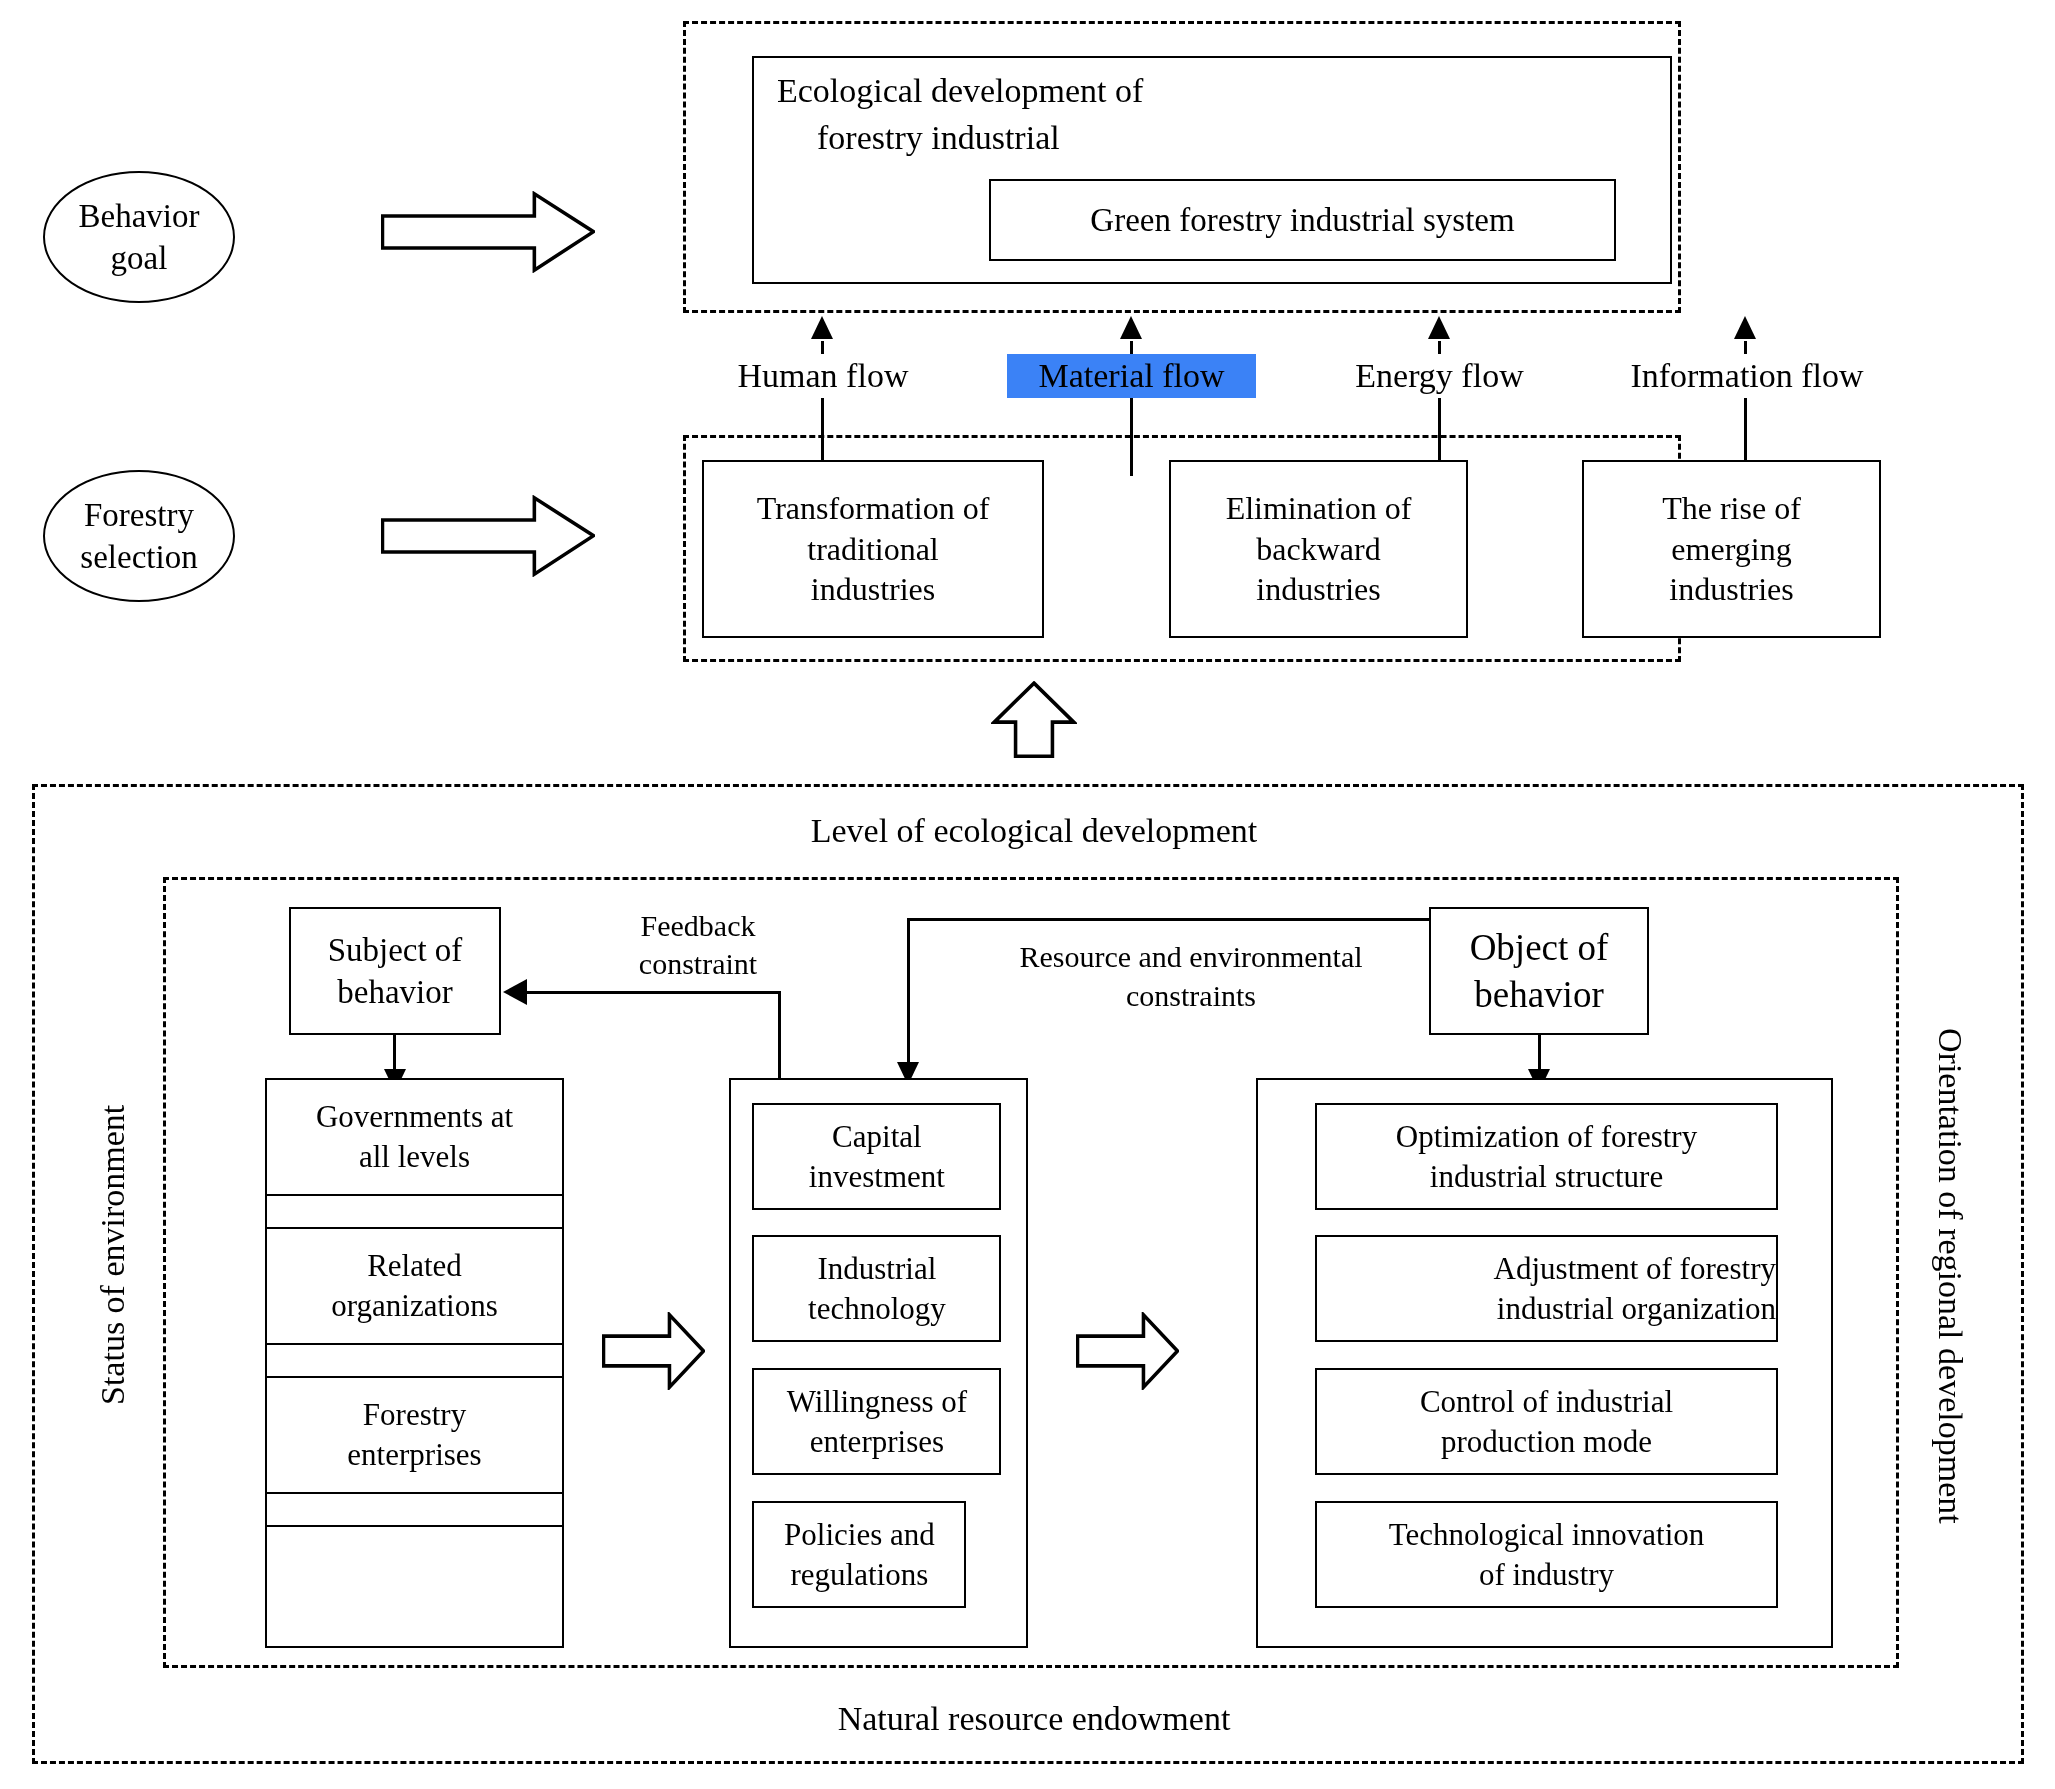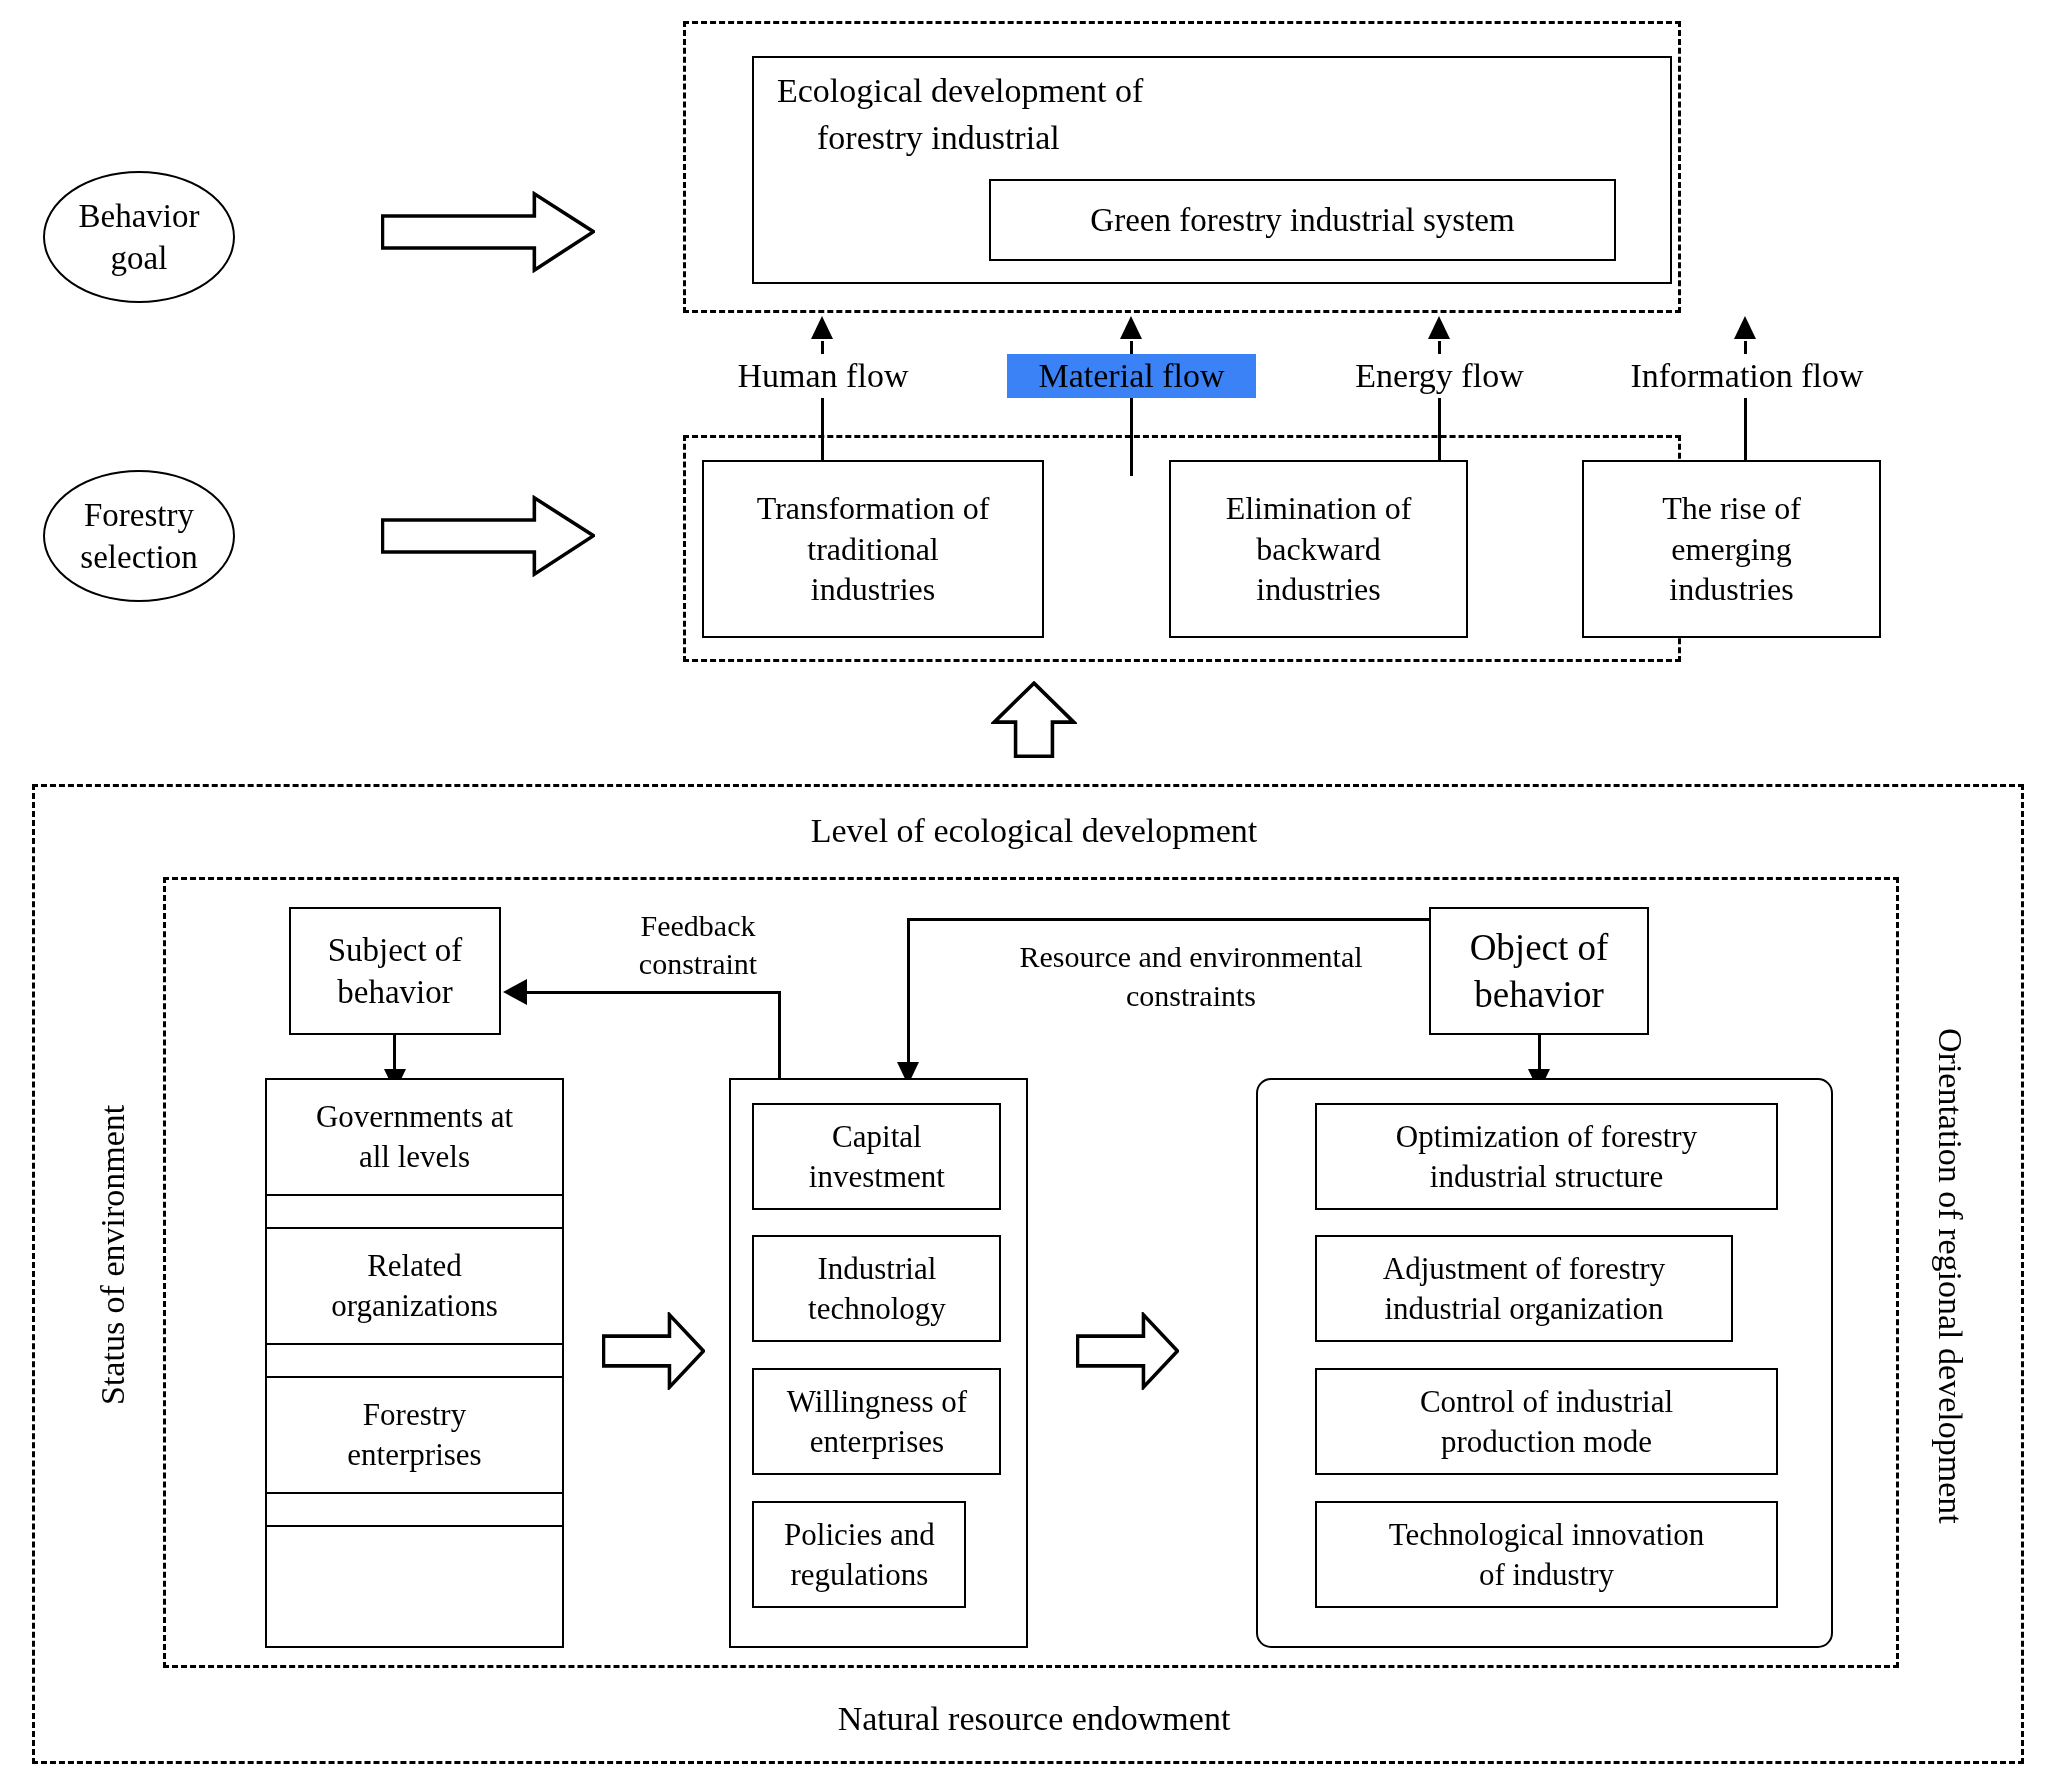--- a/index.html
+++ b/index.html
@@ -214,26 +214,26 @@
     <span>regulations</span>
   </div>
 </div>
 
 <div class="abs" style="left:1076px;top:1312px;width:103px;height:78px;">
   <svg class="blockarrow" width="103" height="78" viewBox="0 0 145 110">
     <polygon points="2,34 95,34 95,4 143,55 95,106 95,76 2,76" fill="#ffffff" stroke="#000000" stroke-width="5"></polygon>
   </svg>
 </div>
 
-<div class="abs thinbox" style="left:1256px;top:1078px;width:577px;height:570px;border-radius:15px;">
+<div class="abs thinbox" style="left:1256px;top:1078px;width:577px;height:570px;">
   <div class="abs thinbox ctr" style="left:57px;top:23px;width:463px;height:107px;font-size:31px;flex-direction:column;">
     <span>Optimization of forestry</span>
     <span>industrial structure</span>
   </div>
-  <div class="abs thinbox ctr" style="left:57px;top:155px;width:418px;height:107px;font-size:31px;flex-direction:column;">
+  <div class="abs thinbox ctr" style="left:57px;top:155px;width:463px;height:107px;font-size:31px;flex-direction:column;align-items:flex-end;">
     <span>Adjustment of forestry</span>
     <span>industrial organization</span>
   </div>
   <div class="abs thinbox ctr" style="left:57px;top:288px;width:463px;height:107px;font-size:31px;flex-direction:column;">
     <span>Control of industrial</span>
     <span>production mode</span>
   </div>
   <div class="abs thinbox ctr" style="left:57px;top:421px;width:463px;height:107px;font-size:31px;flex-direction:column;">
     <span>Technological innovation</span>
     <span>of industry</span>

